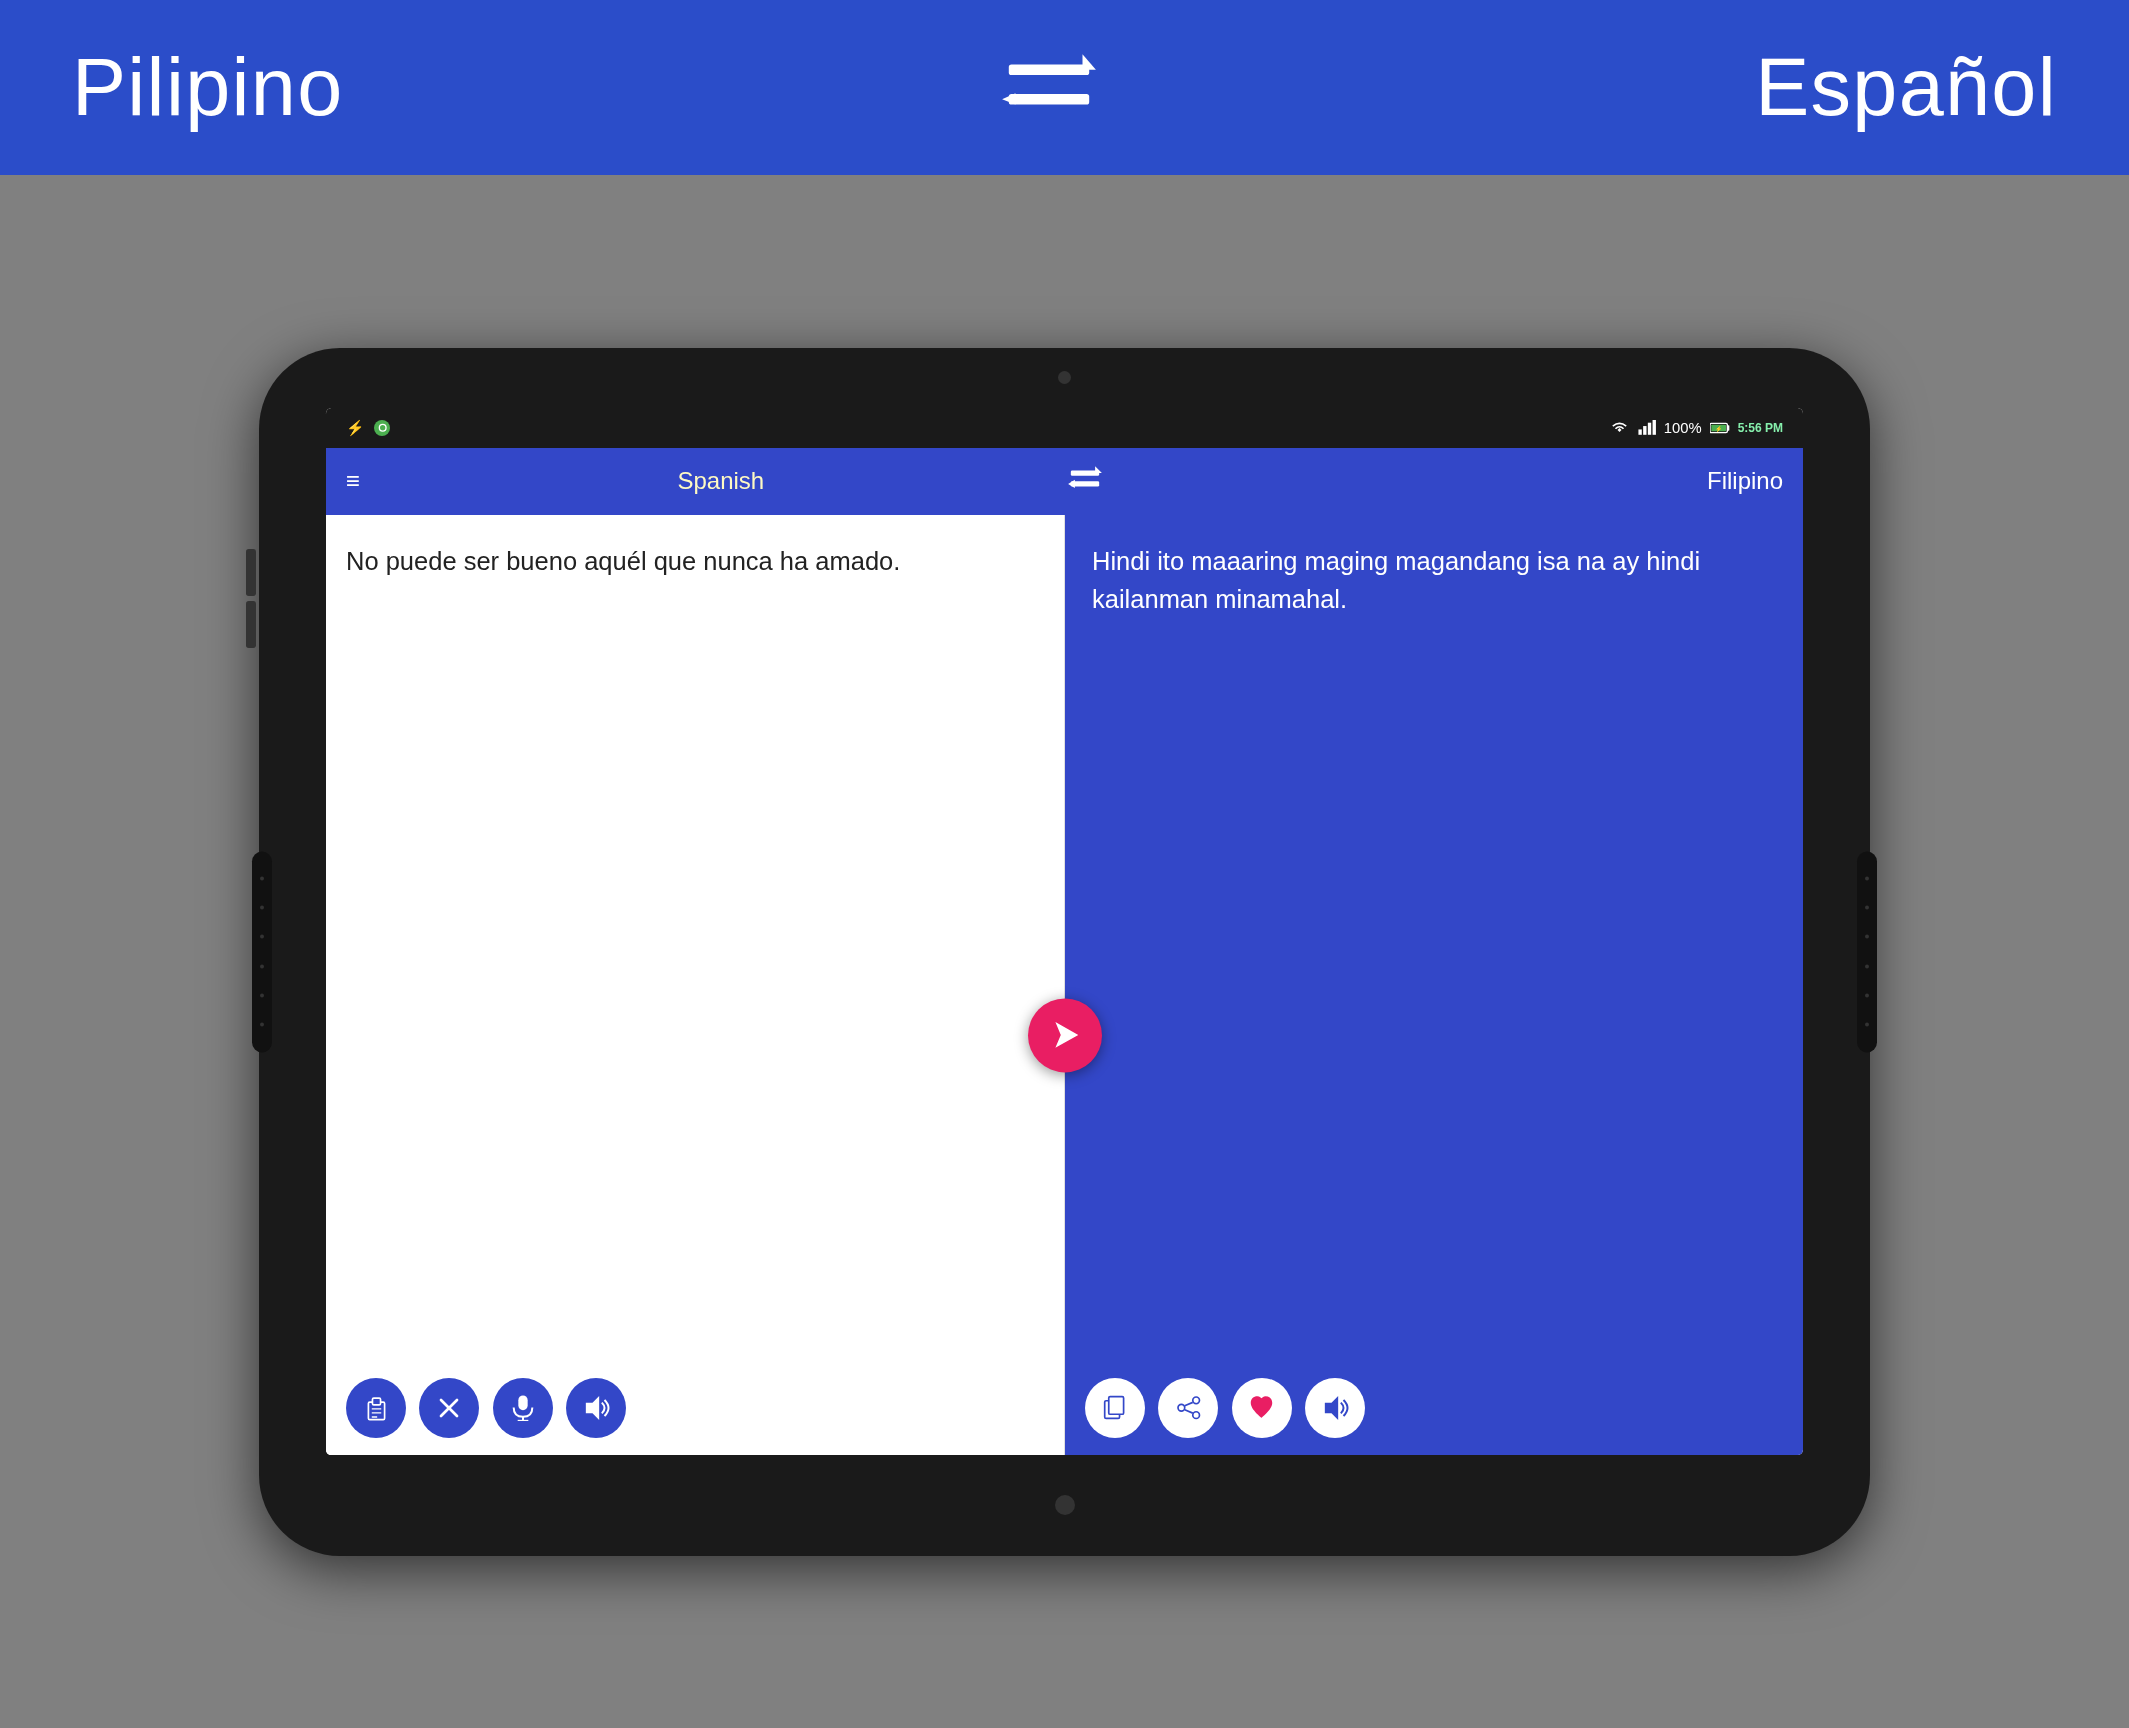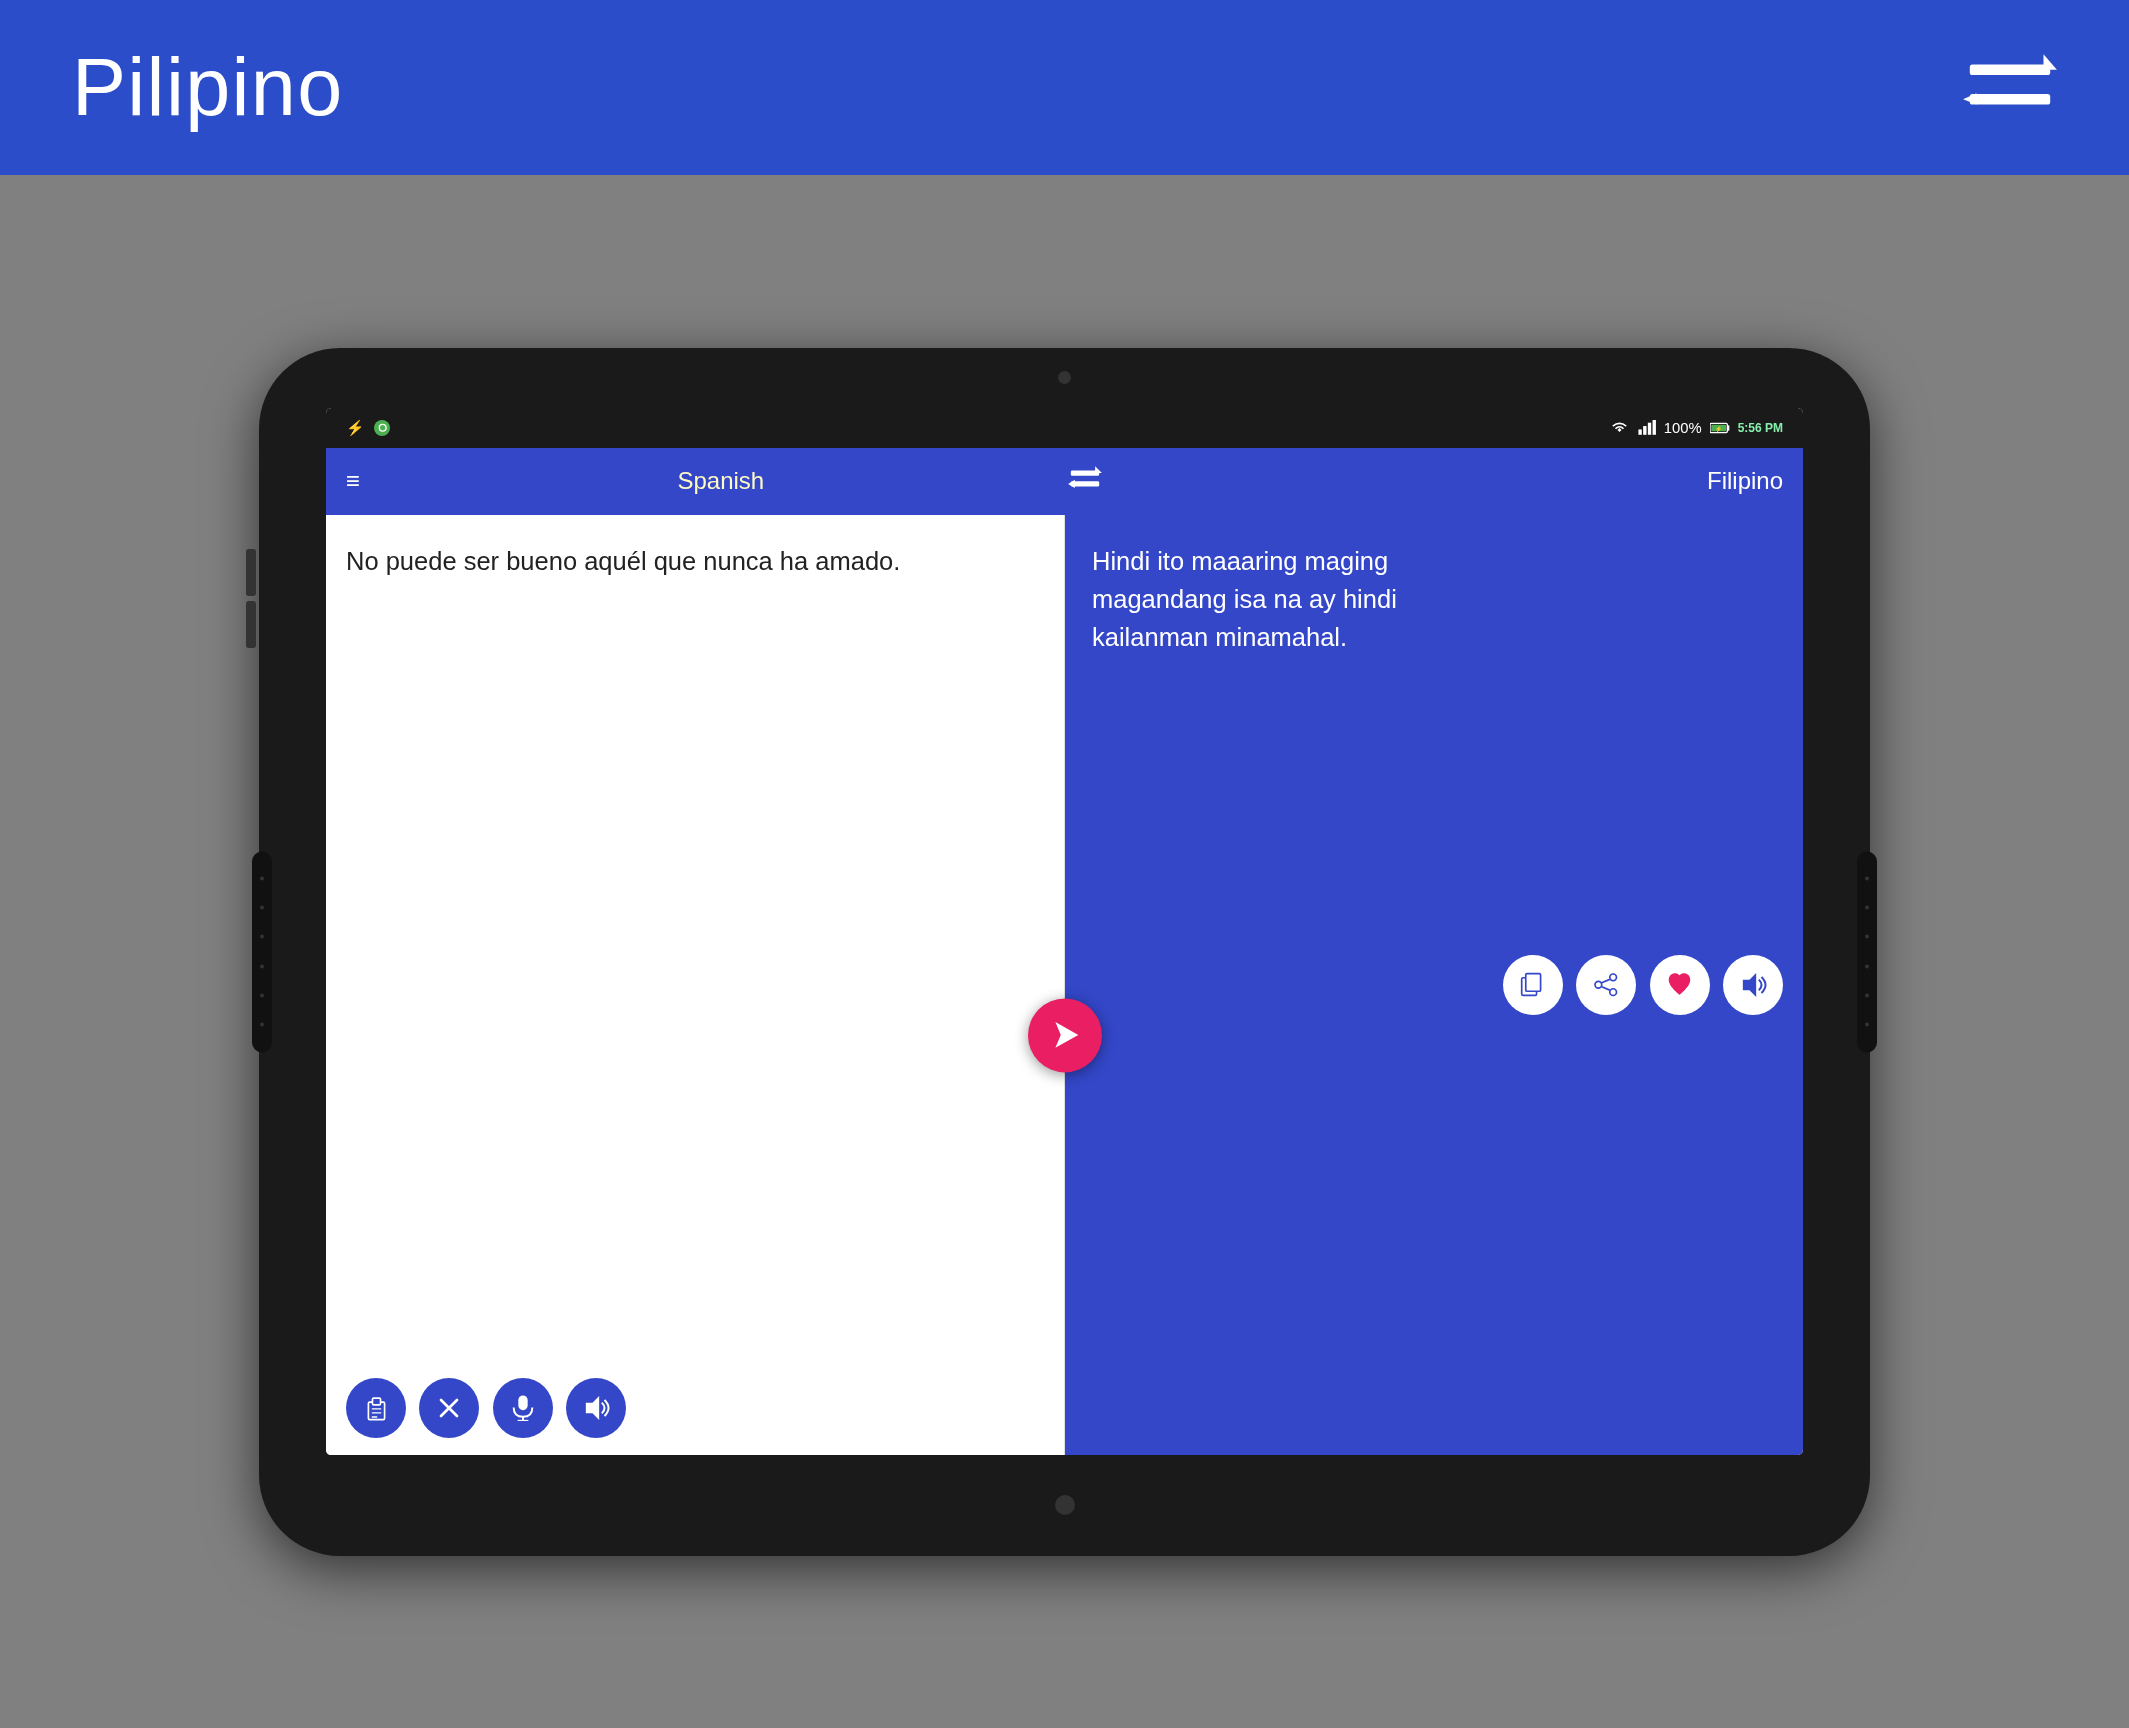--- a/index.html
+++ b/index.html
@@ -186,20 +186,21 @@
       cursor: pointer;
       color: white;
       font-size: 24px;
     }
 
     
     .right-panel {
       flex: 1;
       background: #3347c8;
       display: flex;
+      flex-direction: column;
       position: relative;
     }
     .right-text-area {
       flex: 1;
       padding: 27px 27px;
       font-size: 25.5px;
       color: white;
       line-height: 1.5;
       font-family: 'Segoe UI', Arial, sans-serif;
     }
@@ -333,20 +334,21 @@
   <span class="top-header-lang">Pilipino</span>
   <span class="top-header-swap-icon" style="font-size:87px;">
     
     <svg width="94" height="67" viewBox="0 0 140 100" fill="white">
       <rect x="10" y="20" width="120" height="16" rx="4" fill="white"></rect>
       <polygon points="120,5 140,28 120,28" fill="white"></polygon>
       <rect x="10" y="64" width="120" height="16" rx="4" fill="white"></rect>
       <polygon points="20,63 0,72 20,80" fill="white"></polygon>
     </svg>
   </span>
+  <span class="top-header-lang">Español</span>
 </div>
 
 <div class="tablet-wrapper">
   <div class="tablet">
 
     <div class="speaker-left">
       <div class="speaker-dot"></div>
         <div class="speaker-dot"></div>
       <div class="speaker-dot"></div>
         <div class="speaker-dot"></div>

